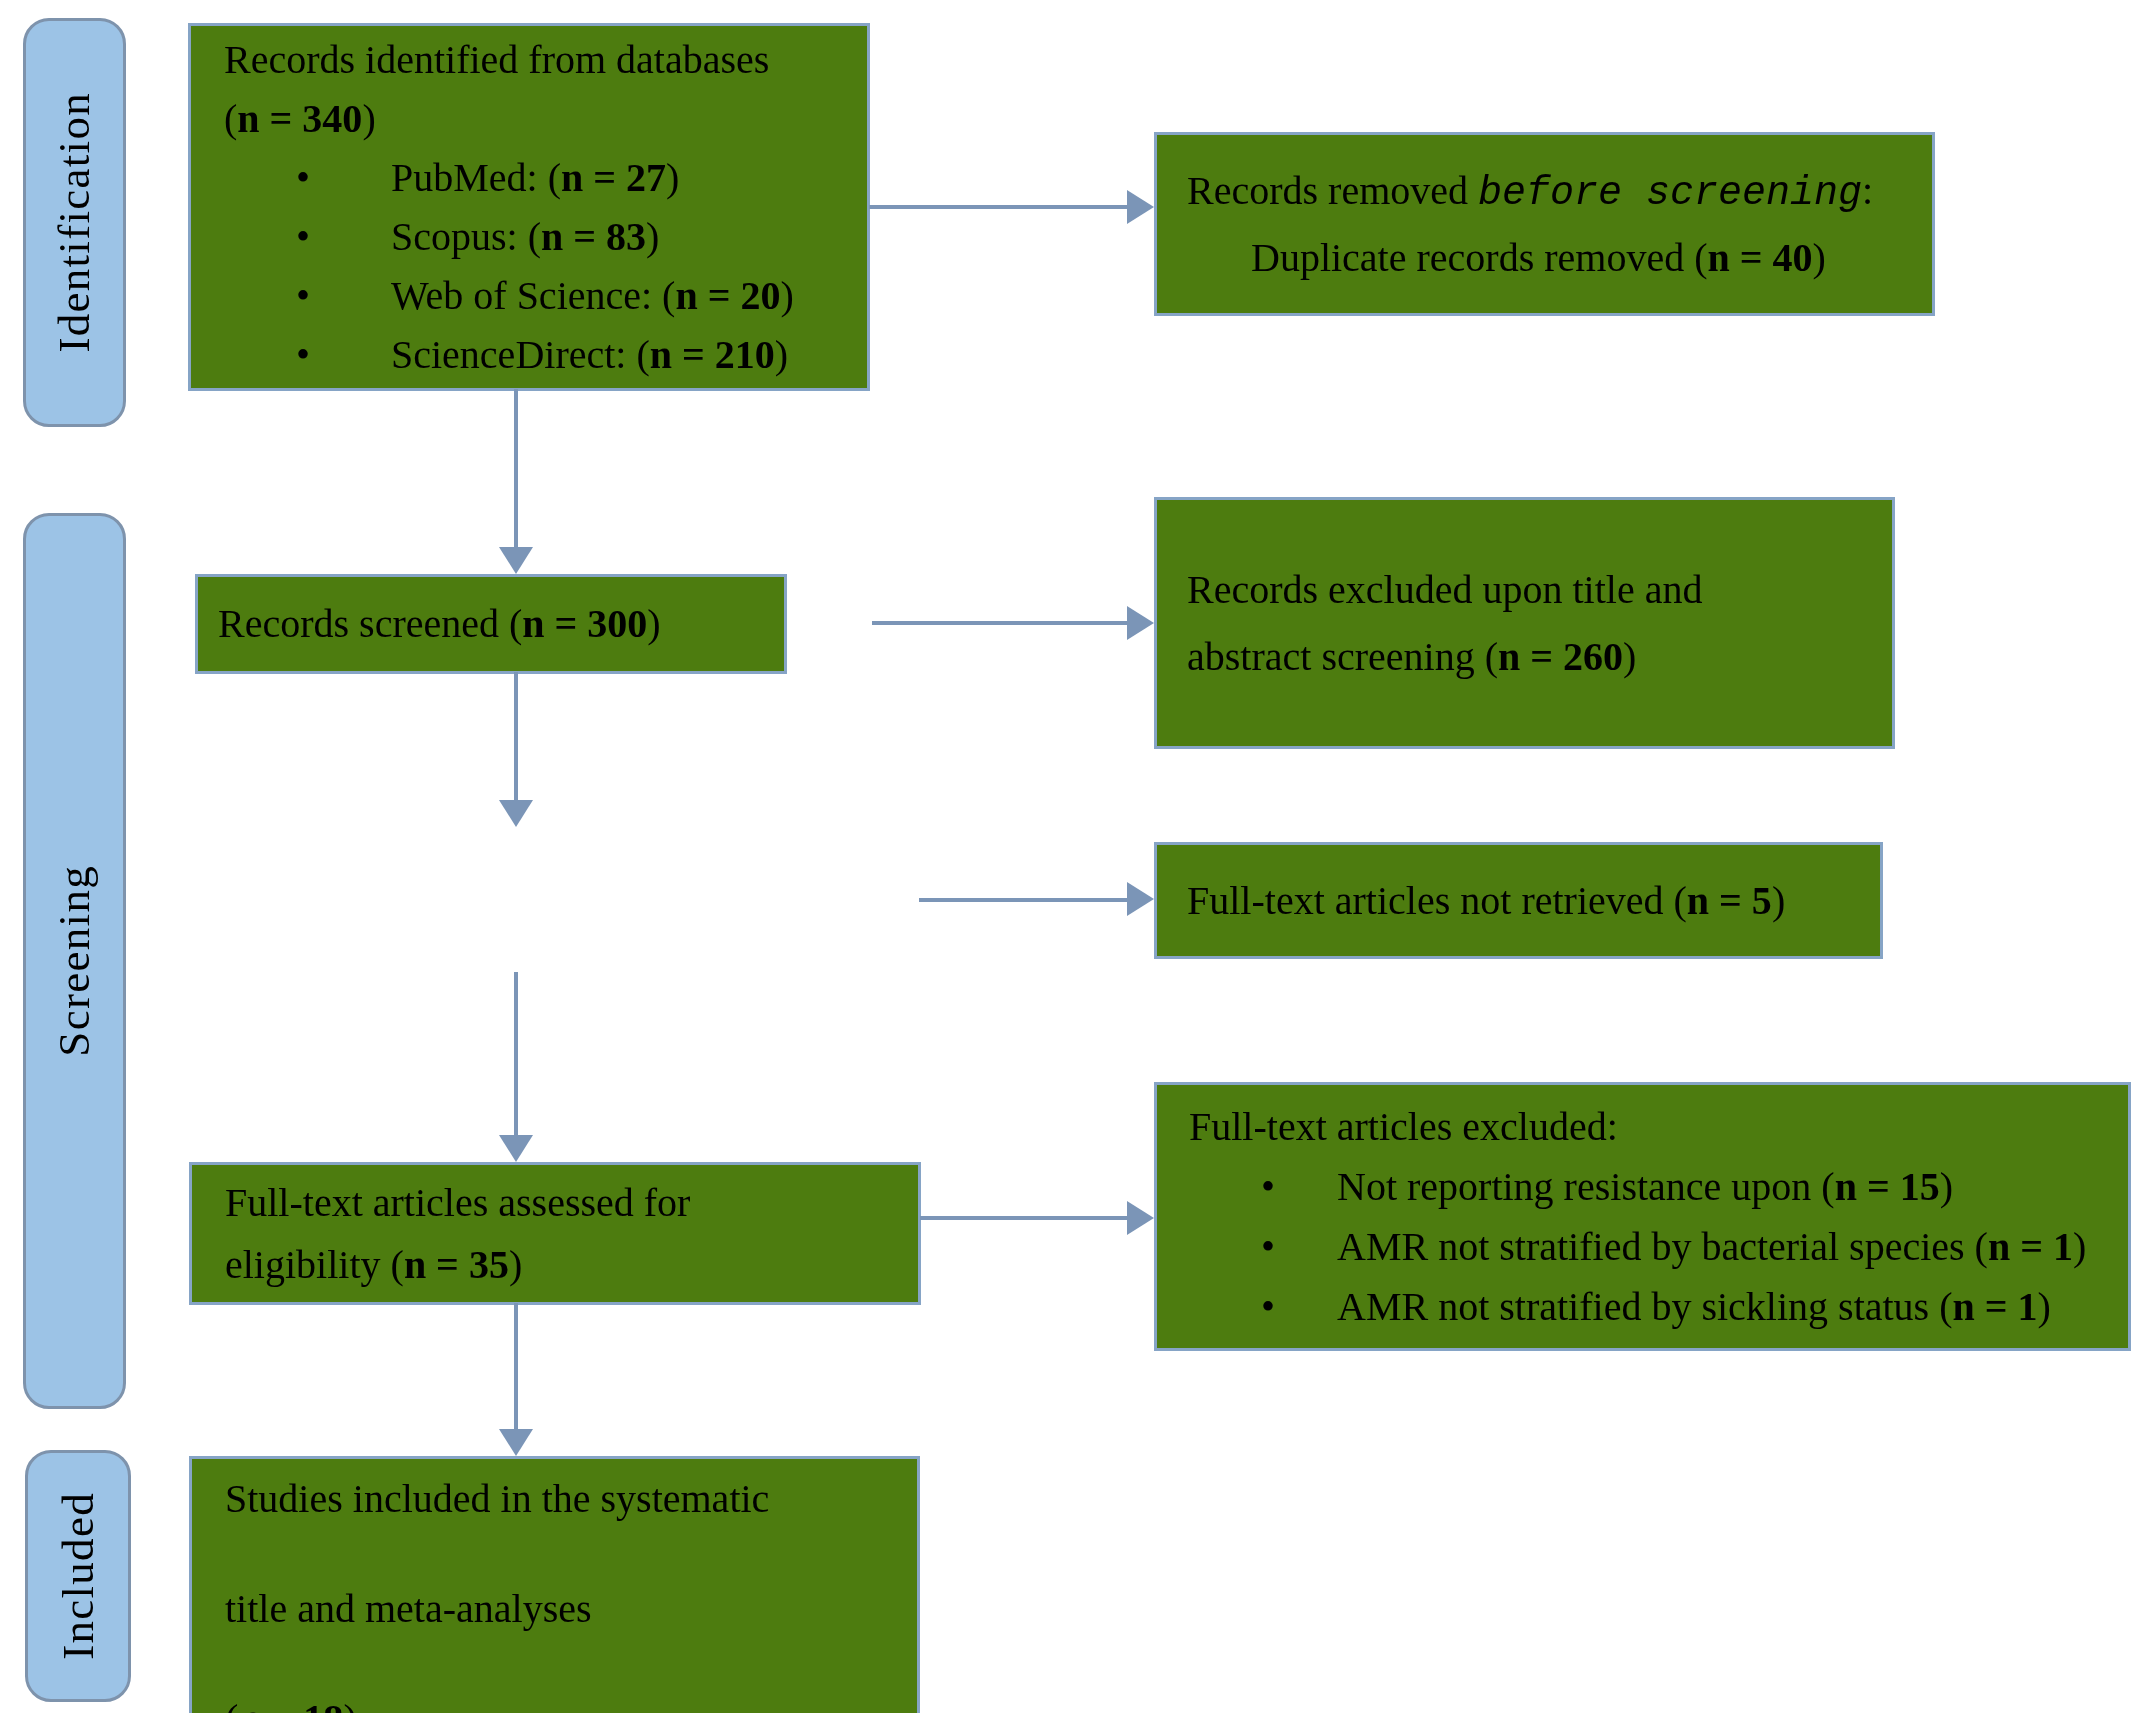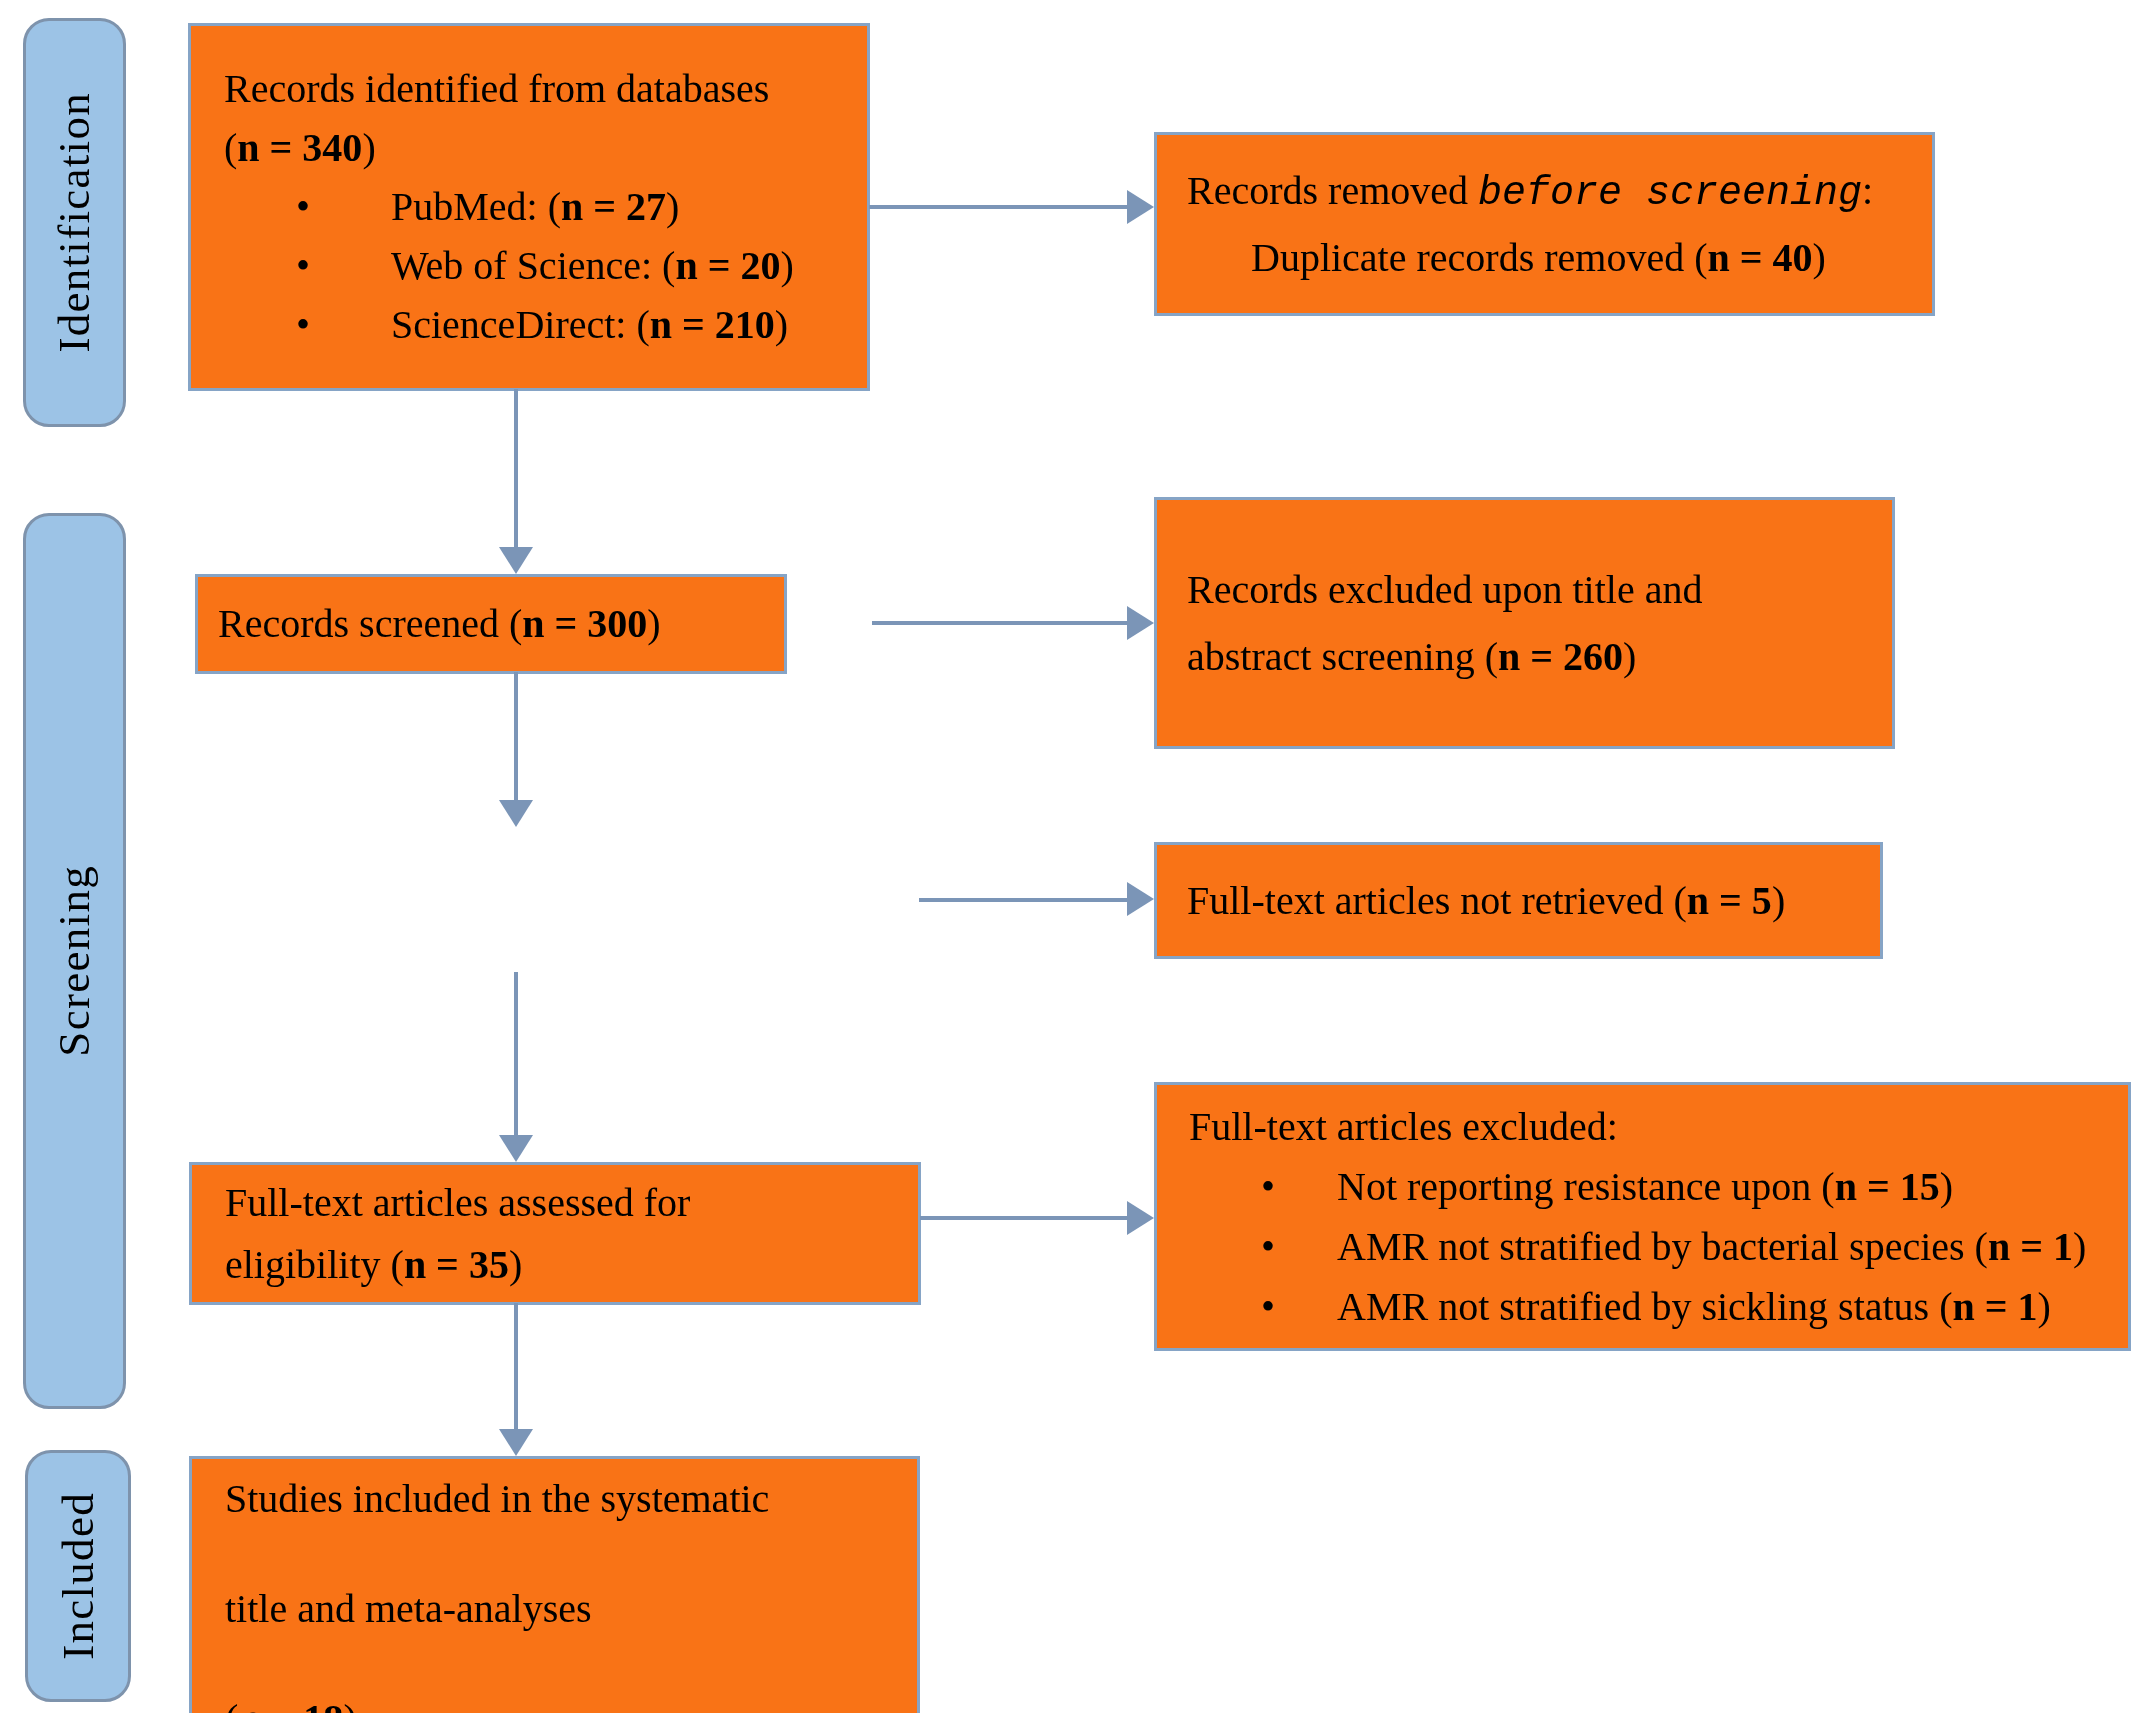--- a/index.html
+++ b/index.html
@@ -23,21 +23,21 @@
   .stage .vtext{
     writing-mode:vertical-rl;
     transform:rotate(180deg);
     font-size:45px;
     letter-spacing:1.3px;
     white-space:nowrap;
   }
   
   .fbox{
     position:absolute;
-    background:#f97316;
+    background:#4d7c0f;
     border:3.9px solid #86a4c6;
     box-sizing:border-box;
     font-size:40px;
     display:flex;flex-direction:column;justify-content:center;
     overflow:hidden;
   }
   .fbox .line{white-space:nowrap;}
   .line.bullet{padding-left:72px;}
   .line.indent{padding-left:64px;}
   .bu{display:inline-block;width:95px;}
@@ -81,20 +81,21 @@
     <span class="vtext">Screening</span>
   </div>
   <div class="stage stage-included">
     <span class="vtext">Included</span>
   </div>
 
   <div class="fbox fbox-identified">
       <div class="line"><span>Records identified from databases</span></div>
       <div class="line"><span>(</span><span class="b">n = 340</span><span>)</span></div>
       <div class="line bullet"><span class="bu">•</span><span>PubMed: (</span><span class="b">n = 27</span><span>)</span></div>
+      <div class="line bullet"><span class="bu">•</span><span>Scopus: (</span><span class="b">n = 83</span><span>)</span></div>
       <div class="line bullet"><span class="bu">•</span><span>Web of Science: (</span><span class="b">n = 20</span><span>)</span></div>
       <div class="line bullet"><span class="bu">•</span><span>ScienceDirect: (</span><span class="b">n = 210</span><span>)</span></div>
     </div>
   <div class="fbox fbox-removed">
       <div class="line"><span>Records removed </span><span class="i">before screening</span><span>:</span></div>
       <div class="line indent"><span>Duplicate records removed  (</span><span class="b">n = 40</span><span>)</span></div>
     </div>
   <div class="fbox fbox-screened">
       <div class="line"><span>Records screened (</span><span class="b">n = 300</span><span>)</span></div>
     </div>

